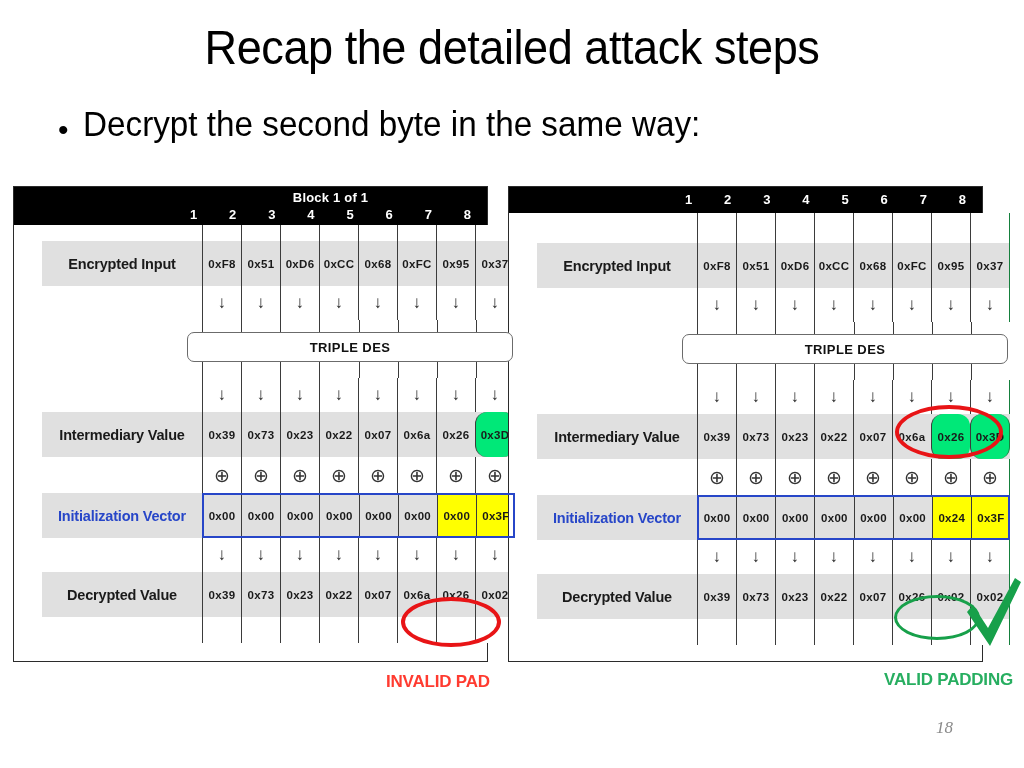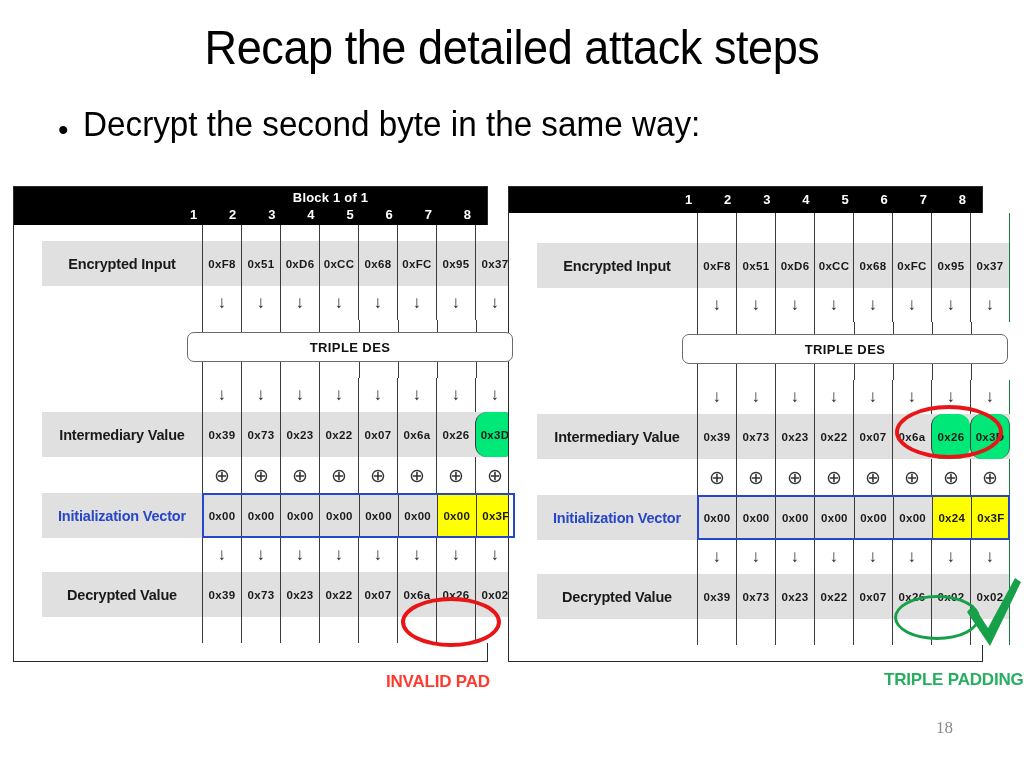--- a/index.html
+++ b/index.html
@@ -133,20 +133,21 @@
   #check-mark{
     position:absolute; left:963px; top:576px;
     width:60px; height:74px; z-index:7;
   }
 
   
   #page-number{
     position:absolute; left:936px; top:718px;
     font-size:17px; color:#8a8a8a;
     font-family:"Liberation Serif",serif;
+    font-style:italic;
   }
 </style>
 </head>
 <body>
 
 <div id="slide-title">Recap the detailed attack steps</div>
 
 <div id="bullet-row">
   <div id="bullet-dot">•</div>
   <div id="bullet-text">Decrypt the second byte in the same way:</div>
@@ -464,15 +465,15 @@
 
 <div class="ellipse ell-red" style="left:401px; top:597px; width:92px; height:42px;"></div>
 <div class="ellipse ell-red" style="left:895px; top:405px; width:100px; height:46px;"></div>
 <div class="ellipse ell-green" style="left:894px; top:595px; width:80px; height:39px;"></div>
 
 <svg id="check-mark" viewBox="0 0 60 74">
   <path d="M4 36 L10 29 L25 52 L52 2 L58 6 L27 70 Z" fill="#17A04A"></path>
 </svg>
 
 <div class="verdict" id="invalid-padding">INVALID PADDING</div>
-<div class="verdict" id="valid-padding">TRIPLE PADDING</div>
+<div class="verdict" id="valid-padding">VALID PADDING</div>
 
 <div id="page-number">18</div>
 
 </body></html>

